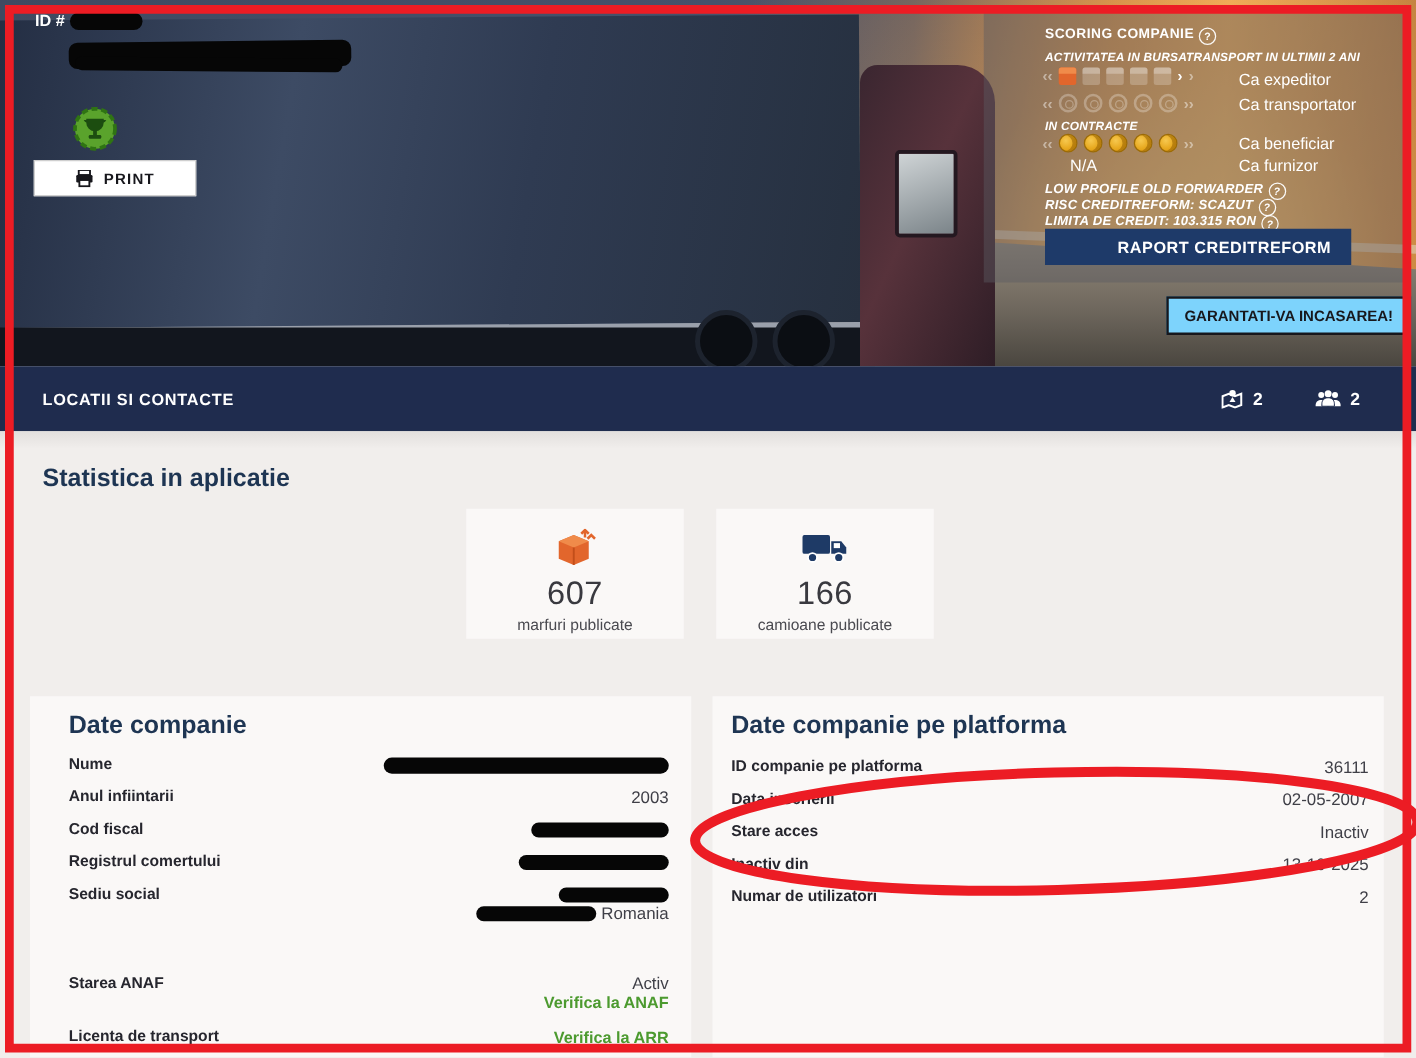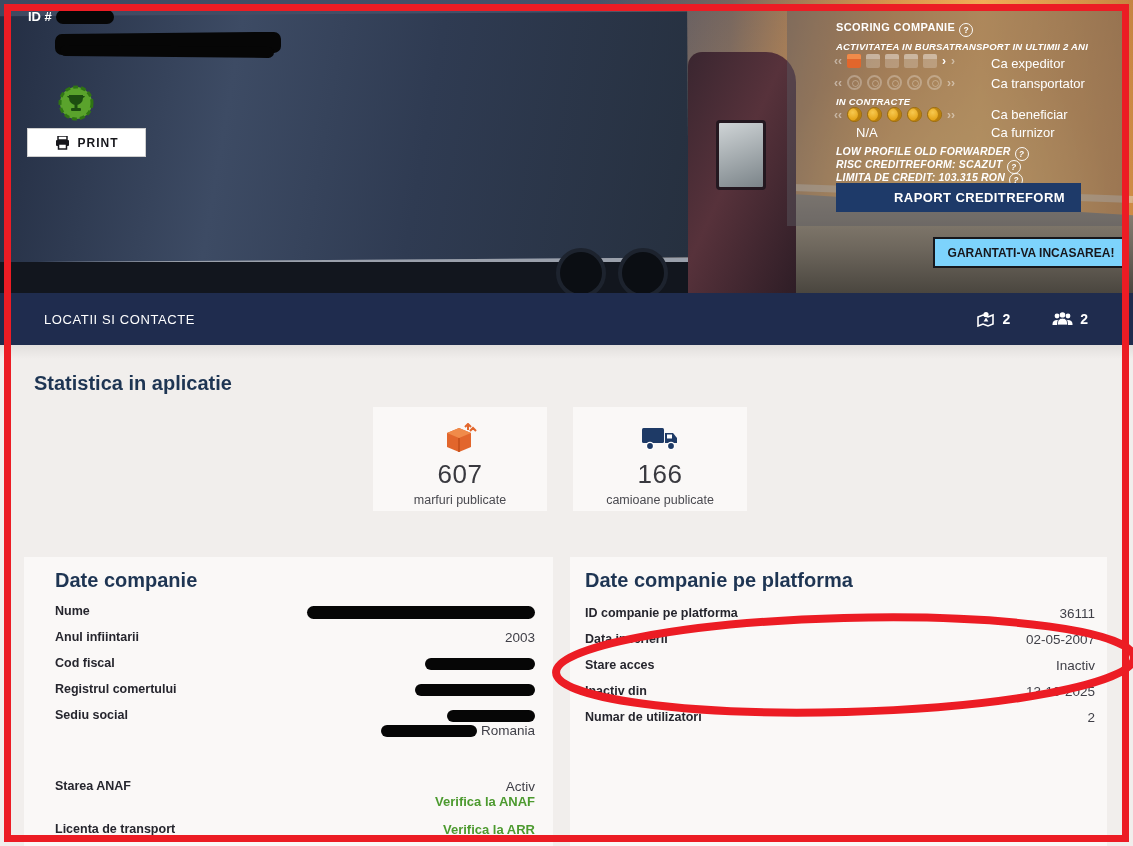--- a/index.html
+++ b/index.html
@@ -26,21 +26,21 @@
     background:linear-gradient(115deg,#3a2630 0%,#57323b 45%,#2e1d26 100%);
     border-radius:14px 30px 0 0;}
   .cab-window{position:absolute;left:716px;top:120px;width:44px;height:64px;background:linear-gradient(160deg,#cfd4d6,#7b8489);border-radius:4px;border:3px solid #241820;}
   
   .id-row{position:absolute;left:28px;top:9px;color:#fff;font-weight:bold;font-size:13px;display:flex;align-items:center;gap:4px;}
   .redact{background:#060606;border-radius:7px;}
   .id-redact{width:58px;height:14px;}
   .name-redact{position:absolute;left:55px;top:33px;width:226px;height:21px;transform:rotate(-.6deg);}
   .name-redact2{position:absolute;left:60px;top:46px;width:214px;height:11px;transform:rotate(.5deg);}
   .badge{position:absolute;left:56px;top:83px;}
-  .print-btn{position:absolute;left:27px;top:128px;width:119px;height:29px;background:#fff;border:1px solid #cfcfcf;
+  .print-btn{position:absolute;left:27px;top:128px;width:130px;height:29px;background:#fff;border:1px solid #cfcfcf;
     display:flex;align-items:center;justify-content:center;gap:8px;font-weight:bold;font-size:12px;letter-spacing:1px;color:#17171c;cursor:pointer;}
   
   .scoring{position:absolute;left:787px;top:10px;width:337px;height:216px;background:rgba(92,92,98,.45);}
   .sc{position:absolute;color:#fff;white-space:nowrap;}
   .sc-h{font-weight:bold;font-size:11px;letter-spacing:.4px;}
   .sc-sh{font-weight:bold;font-size:9.5px;letter-spacing:.2px;font-style:italic;}
   .sc-lab{font-size:13px;}
   .qicon{display:inline-block;width:12px;height:12px;border:1px solid rgba(255,255,255,.95);border-radius:50%;
     font-size:8.5px;line-height:12px;text-align:center;font-weight:bold;color:#fff;vertical-align:-2px;margin-left:4px;}
   .score-row{position:absolute;display:flex;align-items:center;gap:5px;}
@@ -54,21 +54,21 @@
   .twheel::after{content:"";position:absolute;left:3px;top:3px;width:5px;height:5px;border-radius:50%;border:1.5px solid rgba(255,255,255,.28);}
   .coin{width:15px;height:15px;border-radius:50%;box-sizing:border-box;
     background:radial-gradient(circle at 36% 34%,#f6c84f 0%,#e7a81e 55%,#d9920f 100%);
     border:1.5px solid #9c6b05;box-shadow:inset -3px 0 0 rgba(140,90,0,.5);}
   .raport-btn{position:absolute;left:836px;top:183px;width:245px;height:29px;background:#1e3a69;color:#fff;
     font-weight:bold;font-size:13px;letter-spacing:.4px;display:flex;align-items:center;justify-content:center;cursor:pointer;border:none;padding-left:48px;}
   .garantati-btn{position:absolute;left:915px;top:237px;width:196px;height:31px;background:#7dd3fc;border:2px solid #17171c;
     color:#17171c;font-weight:bold;font-size:12px;display:flex;align-items:center;justify-content:center;cursor:pointer;box-sizing:border-box;margin-left:18px;}
   
   .navbar{position:absolute;left:0;top:293px;width:1133px;height:52px;background:#1f2c4e;display:flex;align-items:center;}
-  .navbar-title{color:#fff;font-weight:normal;font-size:13px;letter-spacing:.6px;margin-left:44px;}
+  .navbar-title{color:#fff;font-weight:bold;font-size:13px;letter-spacing:.6px;margin-left:34px;}
   .nav-counters{position:absolute;right:45px;display:flex;align-items:center;gap:42px;}
   .nav-counter{display:flex;align-items:center;gap:7px;color:#fff;font-weight:bold;font-size:14px;cursor:pointer;}
   .nav-fade{position:absolute;left:0;top:345px;width:1133px;height:14px;background:linear-gradient(to bottom,#e2dfdd,#f1eeec);}
   
   .section-title{position:absolute;color:#1e3553;font-weight:bold;font-size:20px;}
   .stats-title{left:34px;top:372px;}
   .stat-card{position:absolute;top:407px;width:174px;height:104px;background:#faf8f7;text-align:center;}
   .stat-card .icon-wrap{margin-top:14px;height:36px;display:flex;justify-content:center;align-items:center;}
   .stat-value{font-size:26px;color:#39393f;margin-top:2px;letter-spacing:.5px;}
   .stat-label{font-size:12.5px;color:#4a4a50;margin-top:3px;}

